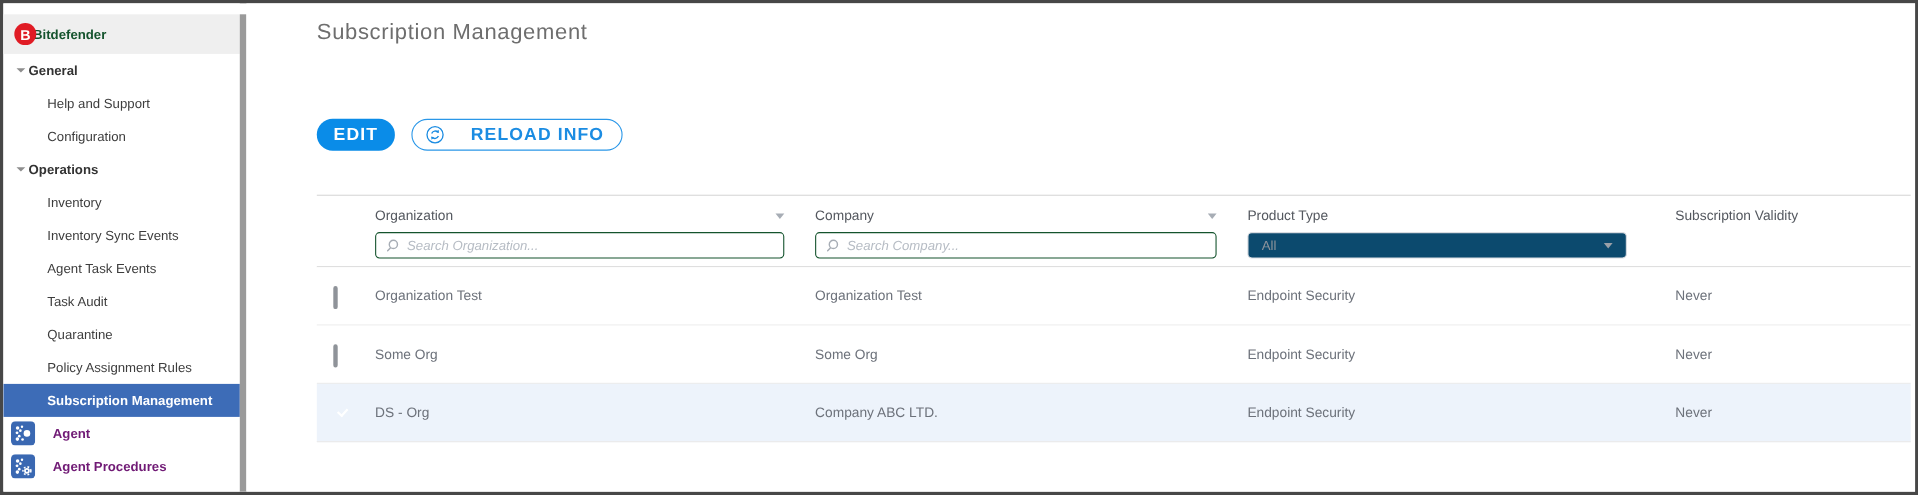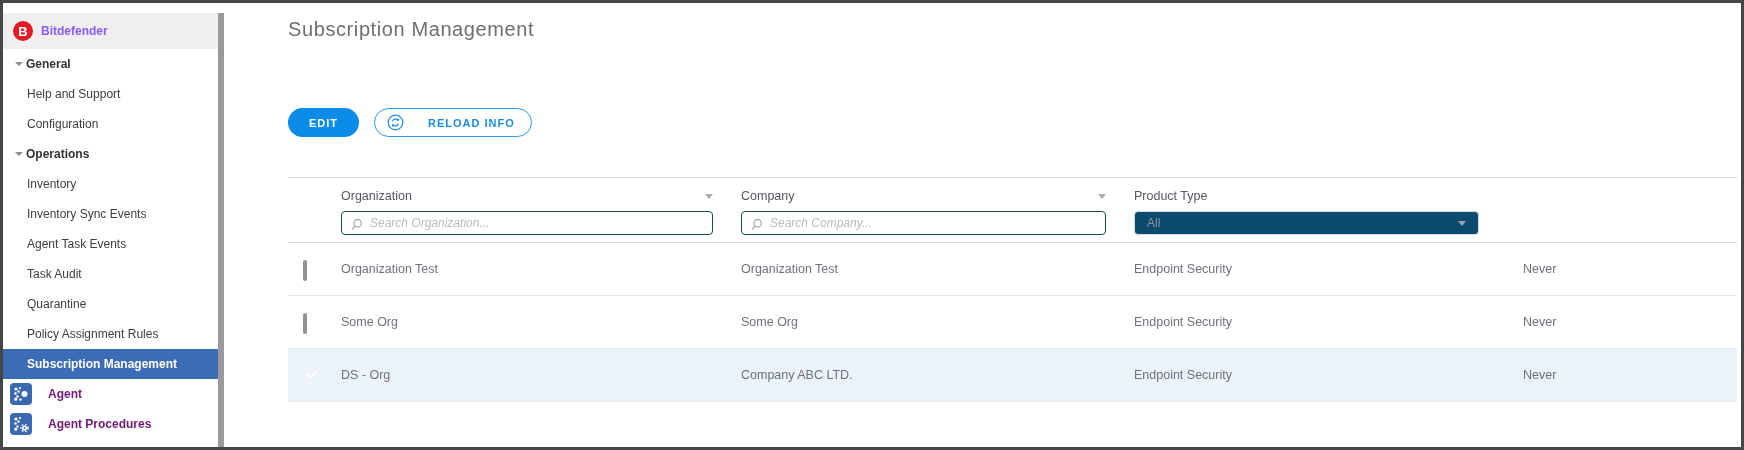--- a/index.html
+++ b/index.html
@@ -24,37 +24,37 @@
     background:#efefef;
     display:flex; align-items:center;
   }
   .brand-logo {
     position:absolute; left:10px; top:8px;
     width:20px; height:20px; border-radius:50%;
     background:#e01b24; color:#ffffff;
     font-size:13px; font-weight:bold;
     display:flex; align-items:center; justify-content:center;
   }
-  .brand-label { margin-left:38px; font-size:12px; font-weight:bold; color:#8b5cf6; }
+  .brand-label { margin-left:27px; font-size:12px; font-weight:bold; color:#14532d; }
 
   .sb-items { position:absolute; top:46px; left:0; width:215px; }
   .sb-item {
     position:relative; height:30px; width:215px;
     display:flex; align-items:center;
     font-size:12px; color:#3d3d3d;
     cursor:default;
   }
   .sb-item .sb-caret {
     position:absolute; left:12px; top:13px;
     width:0; height:0;
     border-left:4px solid transparent; border-right:4px solid transparent;
     border-top:4px solid #8e8e8e;
   }
   .sb-item.section .sb-label { margin-left:23px; font-weight:bold; color:#333333; }
-  .sb-item.sub .sb-label { margin-left:24px; }
+  .sb-item.sub .sb-label { margin-left:40px; }
   .sb-item.module .sb-label { margin-left:45px; font-weight:bold; color:#701a75; }
   .sb-item.is-selected { background:#3d6cb7; }
   .sb-item.is-selected .sb-label { color:#ffffff; font-weight:600; }
   .sb-item .module-icon { position:absolute; left:7px; top:4px; width:22px; height:22px; }
 
   .splitter {
     position:absolute; left:215px; top:10px; bottom:0; width:6px;
     background:#9a9a9a;
   }
 
@@ -67,21 +67,21 @@
   .page-title {
     font-size:20px; color:#6e6e6e; letter-spacing:0.6px;
   }
   .actions {
     position:absolute; left:64px; top:105px;
     display:flex; align-items:center; gap:15px;
   }
   .btn {
     height:29px; border-radius:15px;
     display:inline-flex; align-items:center; justify-content:center;
-    font-size:11px; font-weight:bold; letter-spacing:1px;
+    font-size:16px; font-weight:bold; letter-spacing:1px;
     cursor:pointer; user-select:none;
   }
   .btn-edit {
     width:71px; background:#0a8ce8; color:#ffffff; border:none;
   }
   .btn-reload {
     padding:0 16px 0 12px; background:#ffffff;
     border:1px solid #2a97e8; color:#1b8ce2;
     gap:24px;
   }
@@ -312,20 +312,25 @@
         <div class="hcol col-prod">
           <div class="hlabel-row">
             <span class="hlabel">Product Type</span>
           </div>
           <div class="select-box">
             <span class="select-value">All</span>
             <span class="select-caret"></span>
           </div>
         </div>
 
+        <div class="hcol col-val">
+          <div class="hlabel-row">
+            <span class="hlabel">Subscription Validity</span>
+          </div>
+        </div>
       </div>
 
       <div class="trow">
         <div class="col-cb" style="position:relative;">
           <span class="cb rcb cb-unchecked"></span>
         </div>
         <div class="cell col-org">Organization Test</div>
         <div class="cell col-comp">Organization Test</div>
         <div class="cell col-prod">Endpoint Security</div>
         <div class="cell col-val">Never</div>

